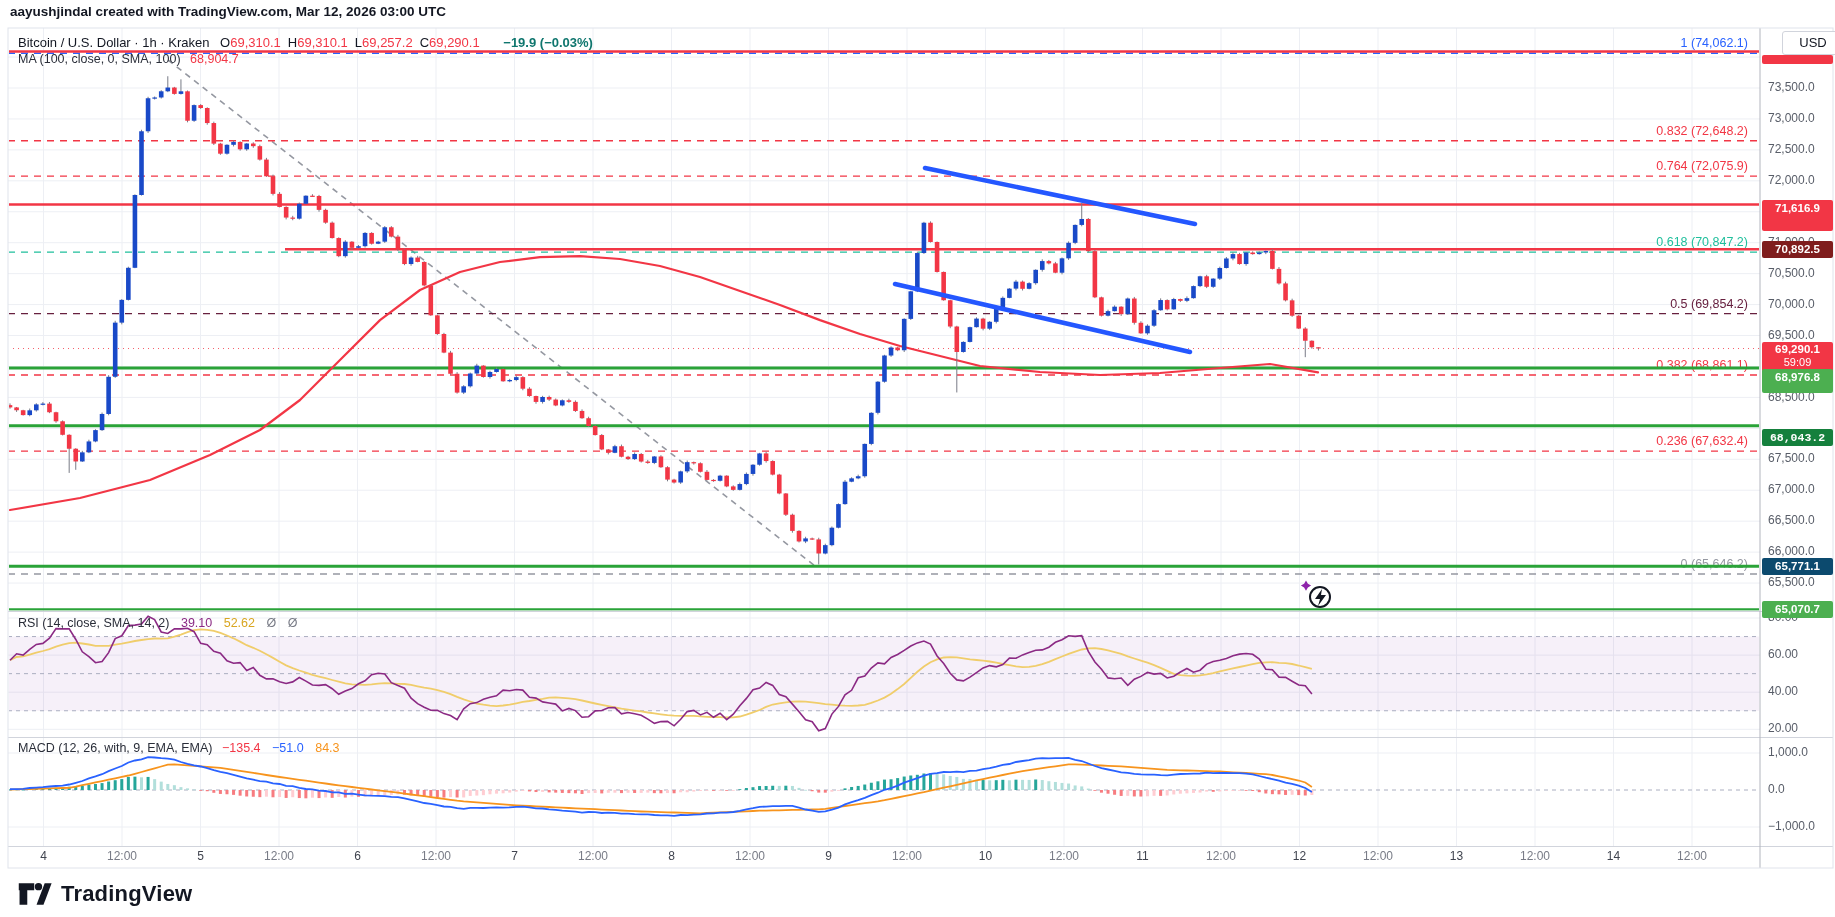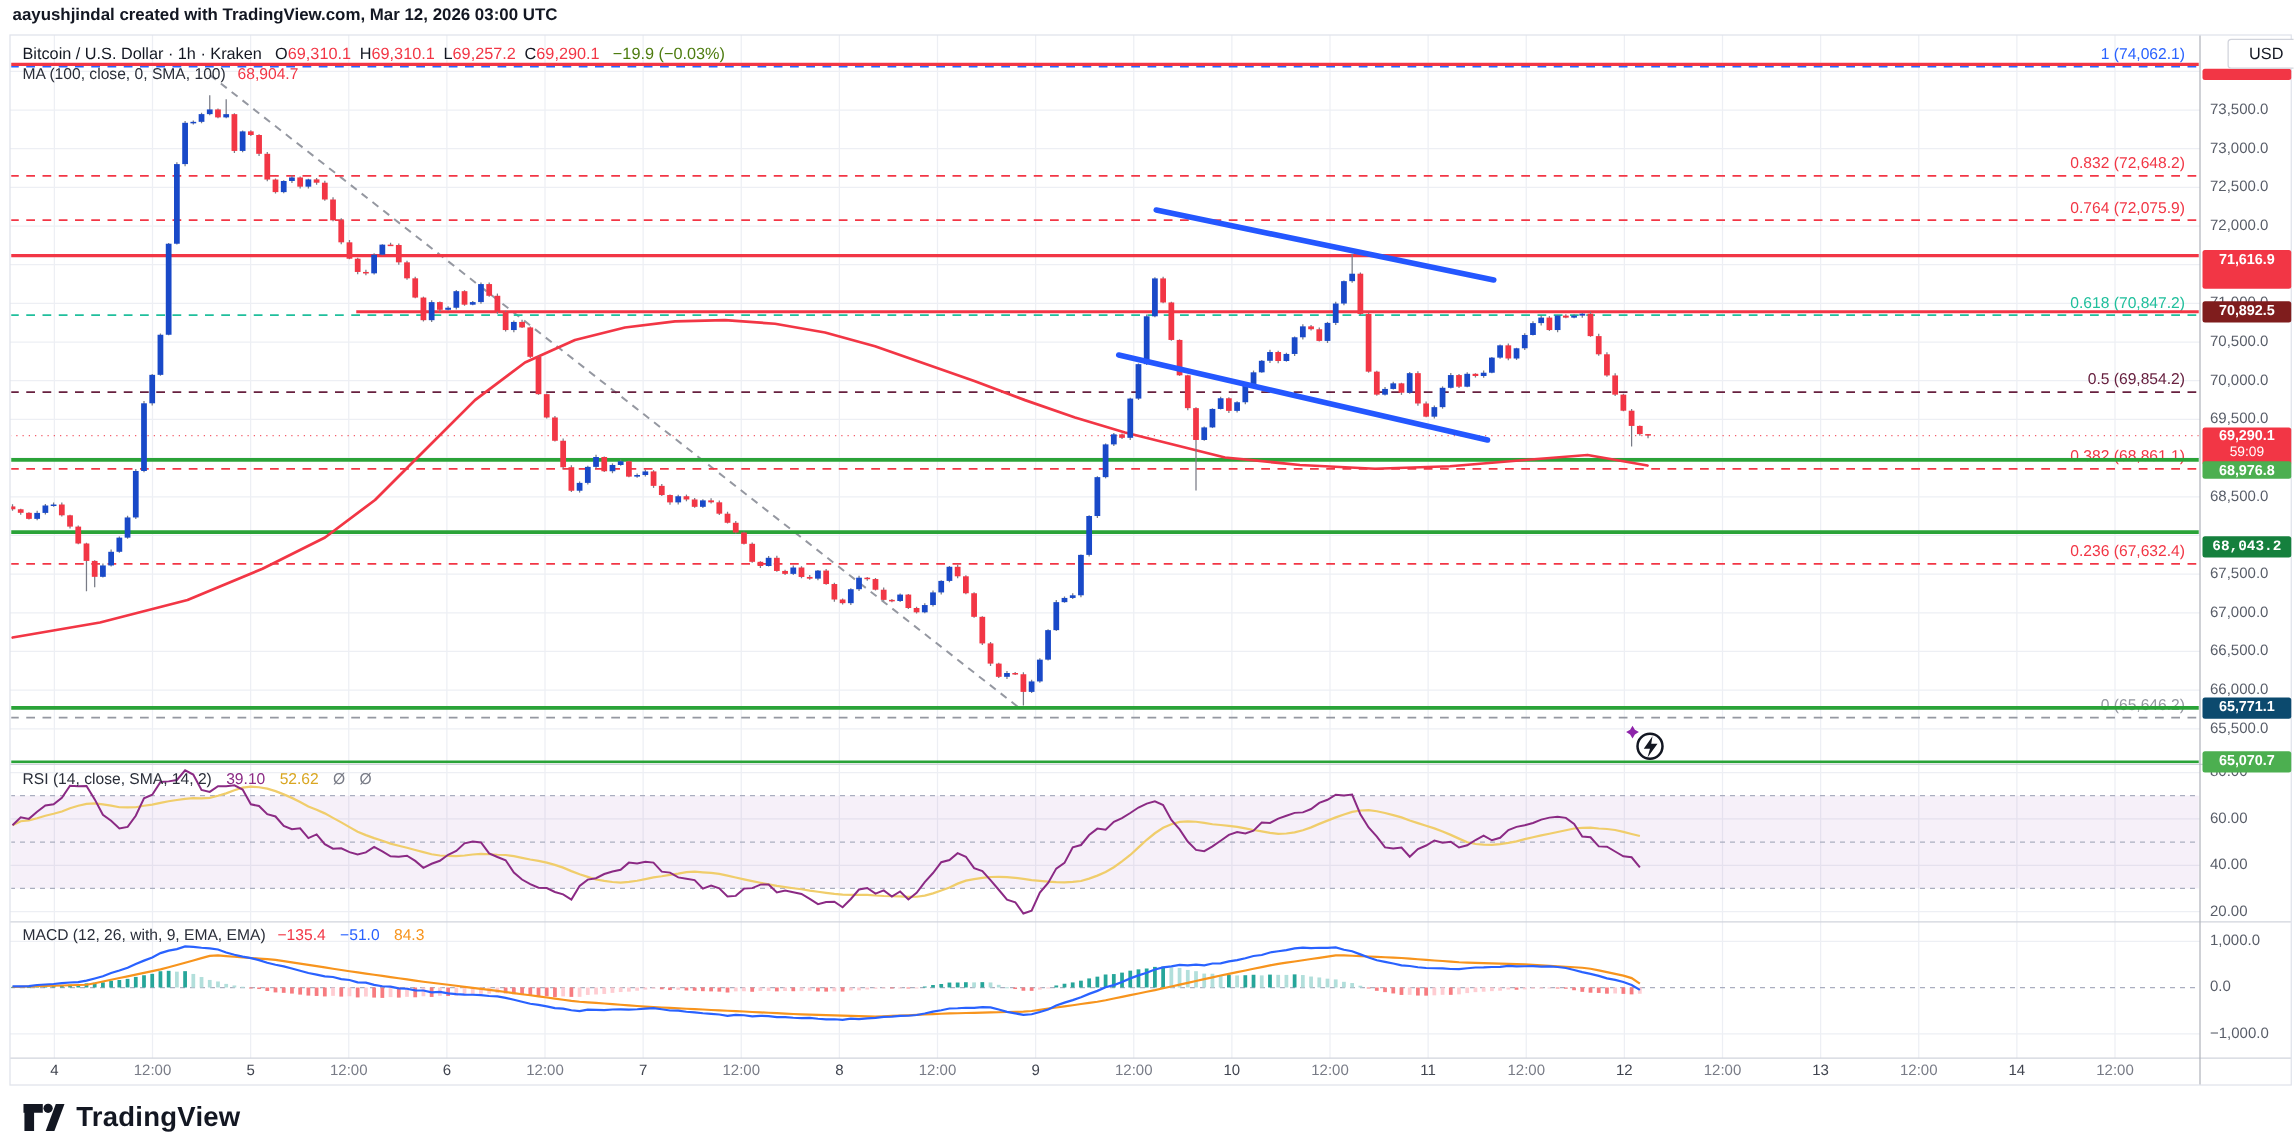--- a/index.html
+++ b/index.html
@@ -4,21 +4,21 @@
 <style>
   html,body{margin:0;padding:0;background:#ffffff;}
   body{font-family:"Liberation Sans", sans-serif; -webkit-font-smoothing:antialiased;}
   .stage{position:relative;width:1835px;height:917px;background:#fff;overflow:hidden;}
   svg#chart{position:absolute;left:0;top:0;}
   .watermark{position:absolute;left:10px;top:4px;font-size:13.5px;font-weight:600;color:#131722;}
   .row{position:absolute;left:18px;font-size:12.5px;color:#131722;white-space:nowrap;z-index:3;}
   .hdr{top:35px;font-size:13px;}
   .hdr .k{color:#131722;margin-left:7px;}
   .hdr .v{color:#f23645;}
-  .hdr .chg{color:#4d7c0f;margin-left:7px;}
+  .hdr .chg{color:#0f766e;margin-left:20px;font-weight:bold;}
   .ma-row{top:52px;}
   .rsi-row{top:616px;}
   .macd-row{top:741px;}
   .row .name{color:#2a2e39;}
   .row .red{color:#f23645;margin-left:6px;}
   .row .purple{color:#8b2a84;margin-left:8px;}
   .row .yellow{color:#d9a621;margin-left:8px;}
   .row .gray{color:#787b86;margin-left:8px;}
   .row .blue{color:#2962ff;margin-left:8px;}
   .row .orange{color:#f7941d;margin-left:8px;}
@@ -828,21 +828,21 @@
     <span class="blue">−51.0</span>
     <span class="orange">84.3</span>
   </div>
 
   <div class="usd-box">USD</div>
   <div id="badges">
       <div class="badge" style="background: rgb(242, 54, 69); height: 9px; top: 55px; line-height: 9px;"></div>
       <div class="badge" style="background: rgb(242, 54, 69); height: 31px; top: 200px; line-height: 17px;">71,616.9</div>
       <div class="badge" style="background: #7f1d1d; height: 17px; top: 240.9px; line-height: 17px;">70,892.5</div>
       <div class="badge" style="background: rgb(242, 54, 69); height: 30px; top: 341.5px; line-height: 15px;">69,290.1<span class="sub">59:09</span></div>
-      <div class="badge" style="background: rgb(76, 175, 80); height: 14px; top: 369.4px; line-height: 17px;">68,976.8</div>
+      <div class="badge" style="background: rgb(76, 175, 80); height: 24px; top: 369.4px; line-height: 17px;">68,976.8</div>
       <div class="badge" style="background: #15803d; height: 17px; top: 429px; line-height: 17px; font-family: Liberation Mono, monospace;">68,043.2</div>
       <div class="badge" style="background: #0c4a6e; height: 17px; top: 557.8px; line-height: 17px;">65,771.1</div>
       <div class="badge" style="background: rgb(76, 175, 80); height: 17px; top: 601.1px; line-height: 17px;">65,070.7</div>
     </div>
 
   <div class="logo">
     <svg width="34" height="28" viewBox="0 0 44 34">
       <path d="M1 3 H21 V12 H12 V31 H2 V12 H1 Z" fill="#131722"></path>
       <circle cx="26.5" cy="7.5" r="4.8" fill="#131722"></circle>
       <path d="M24 31 L34.5 3 H43.5 L33 31 Z" fill="#131722"></path>

